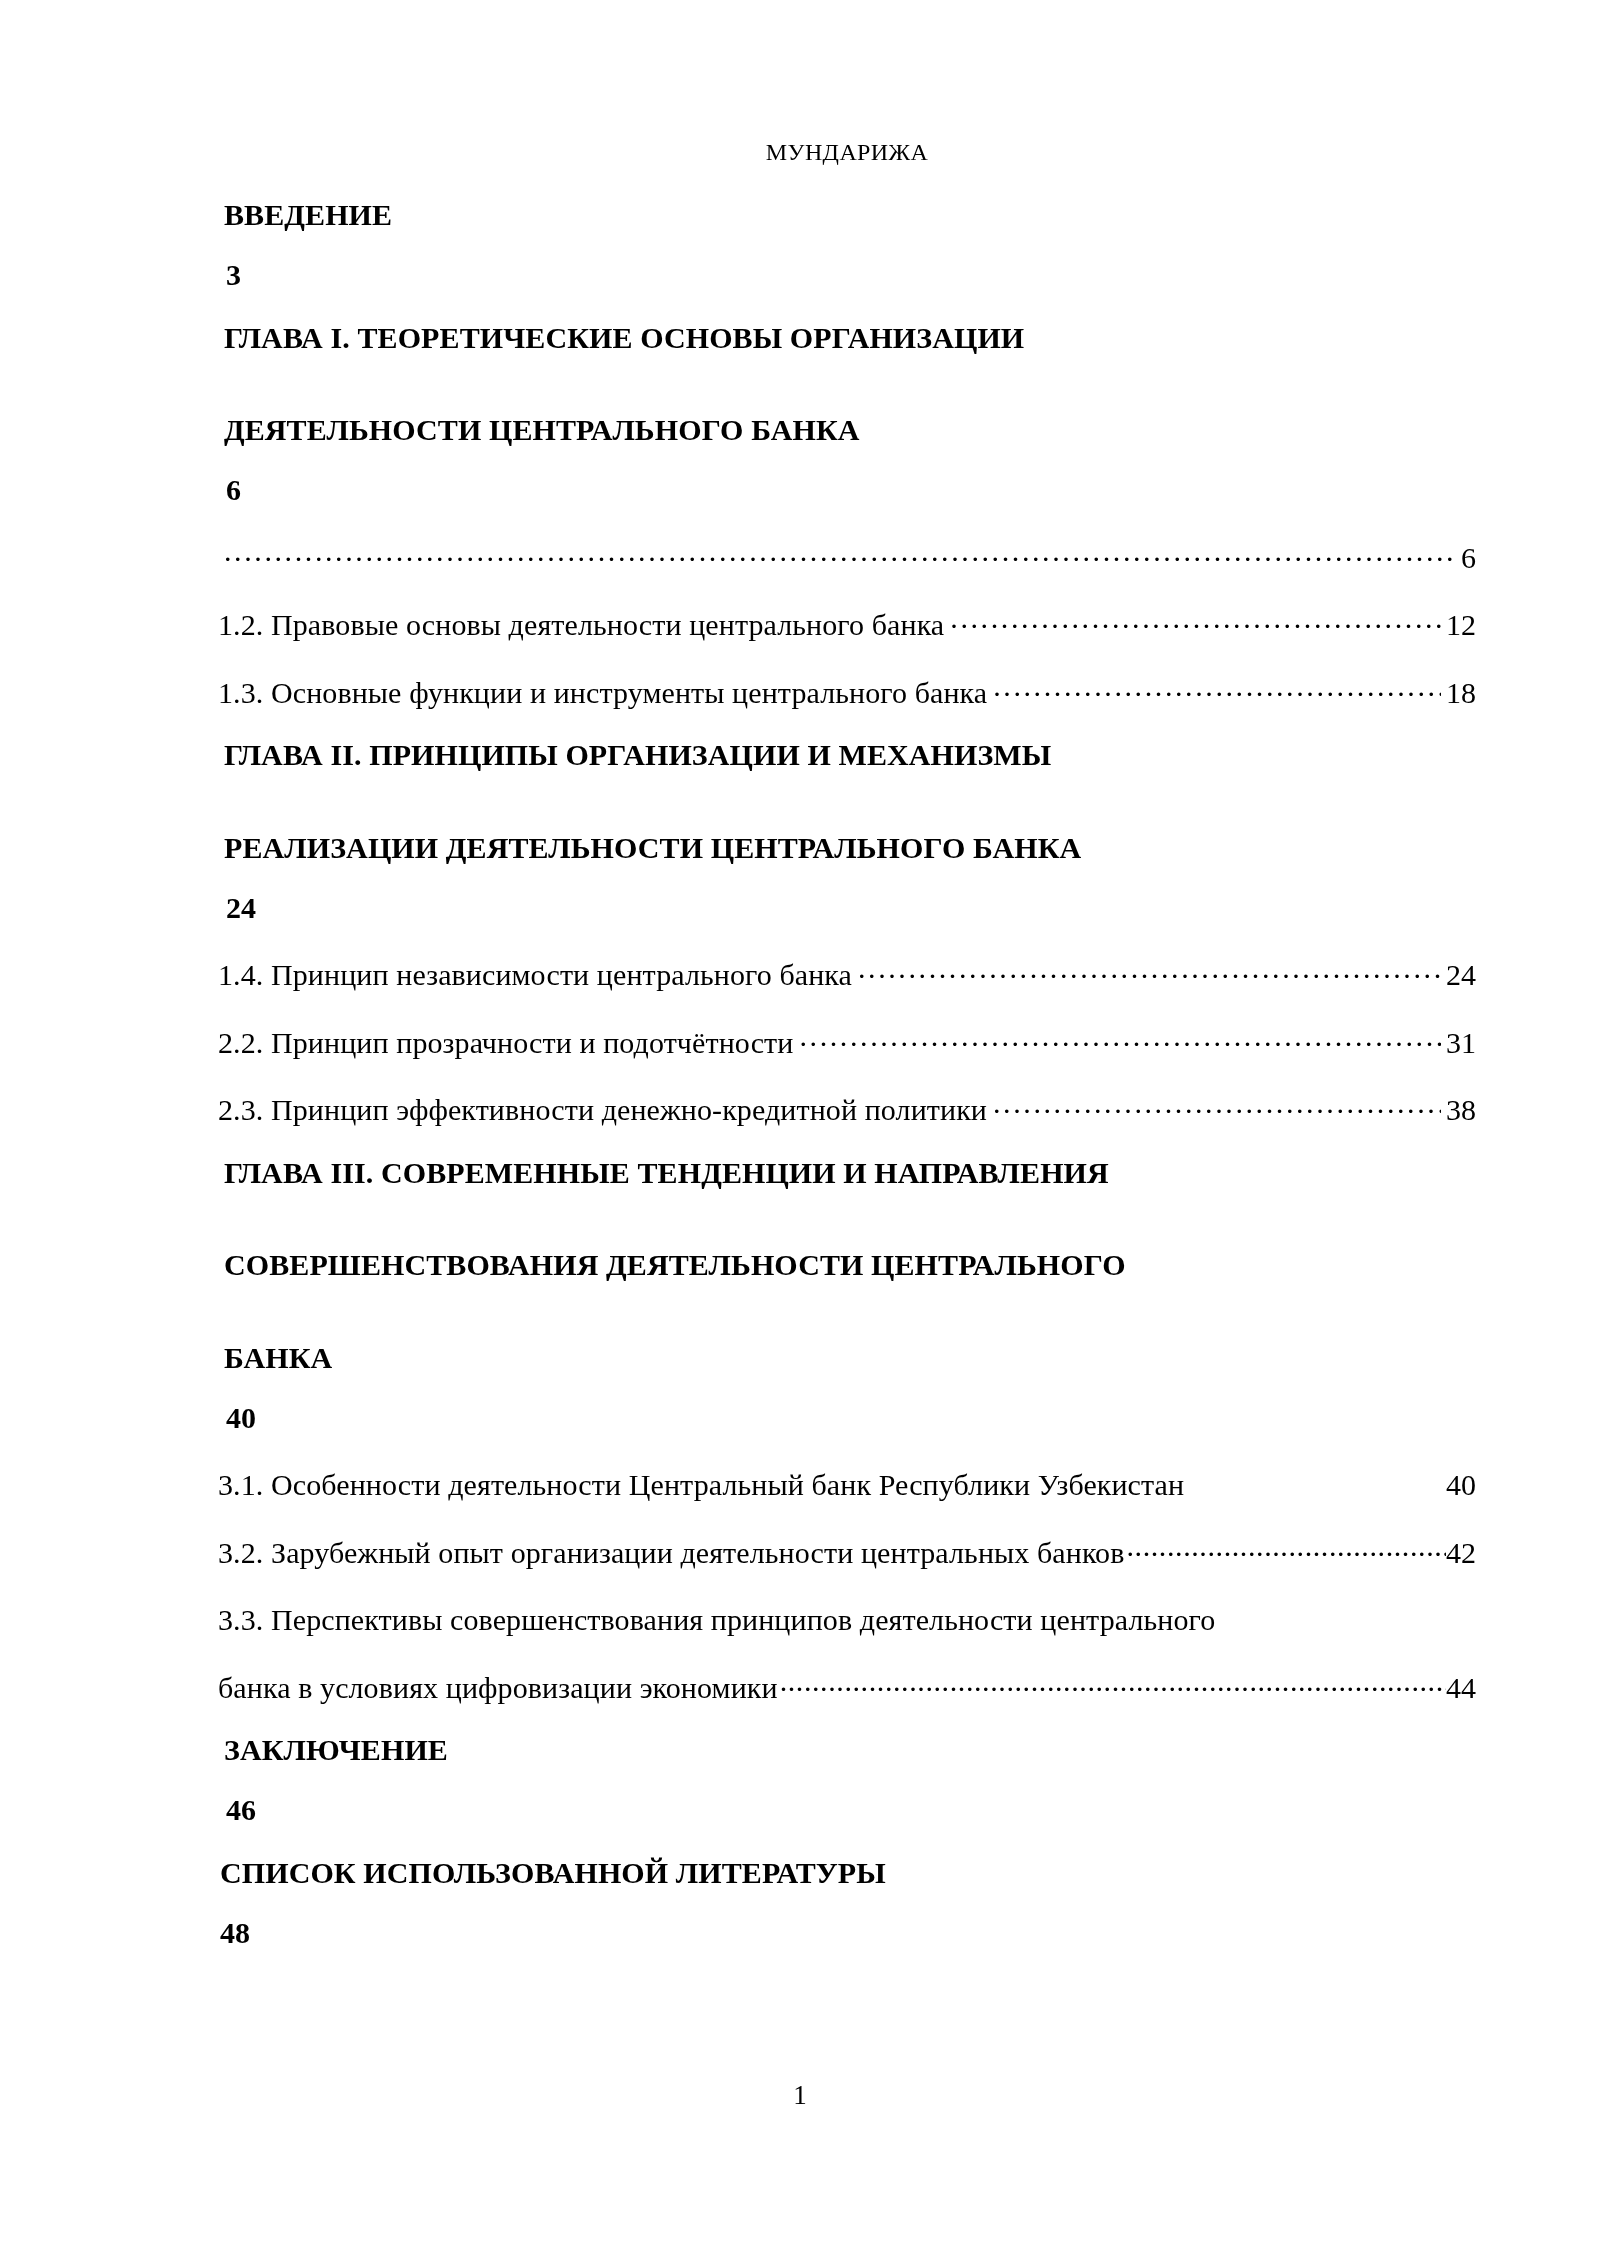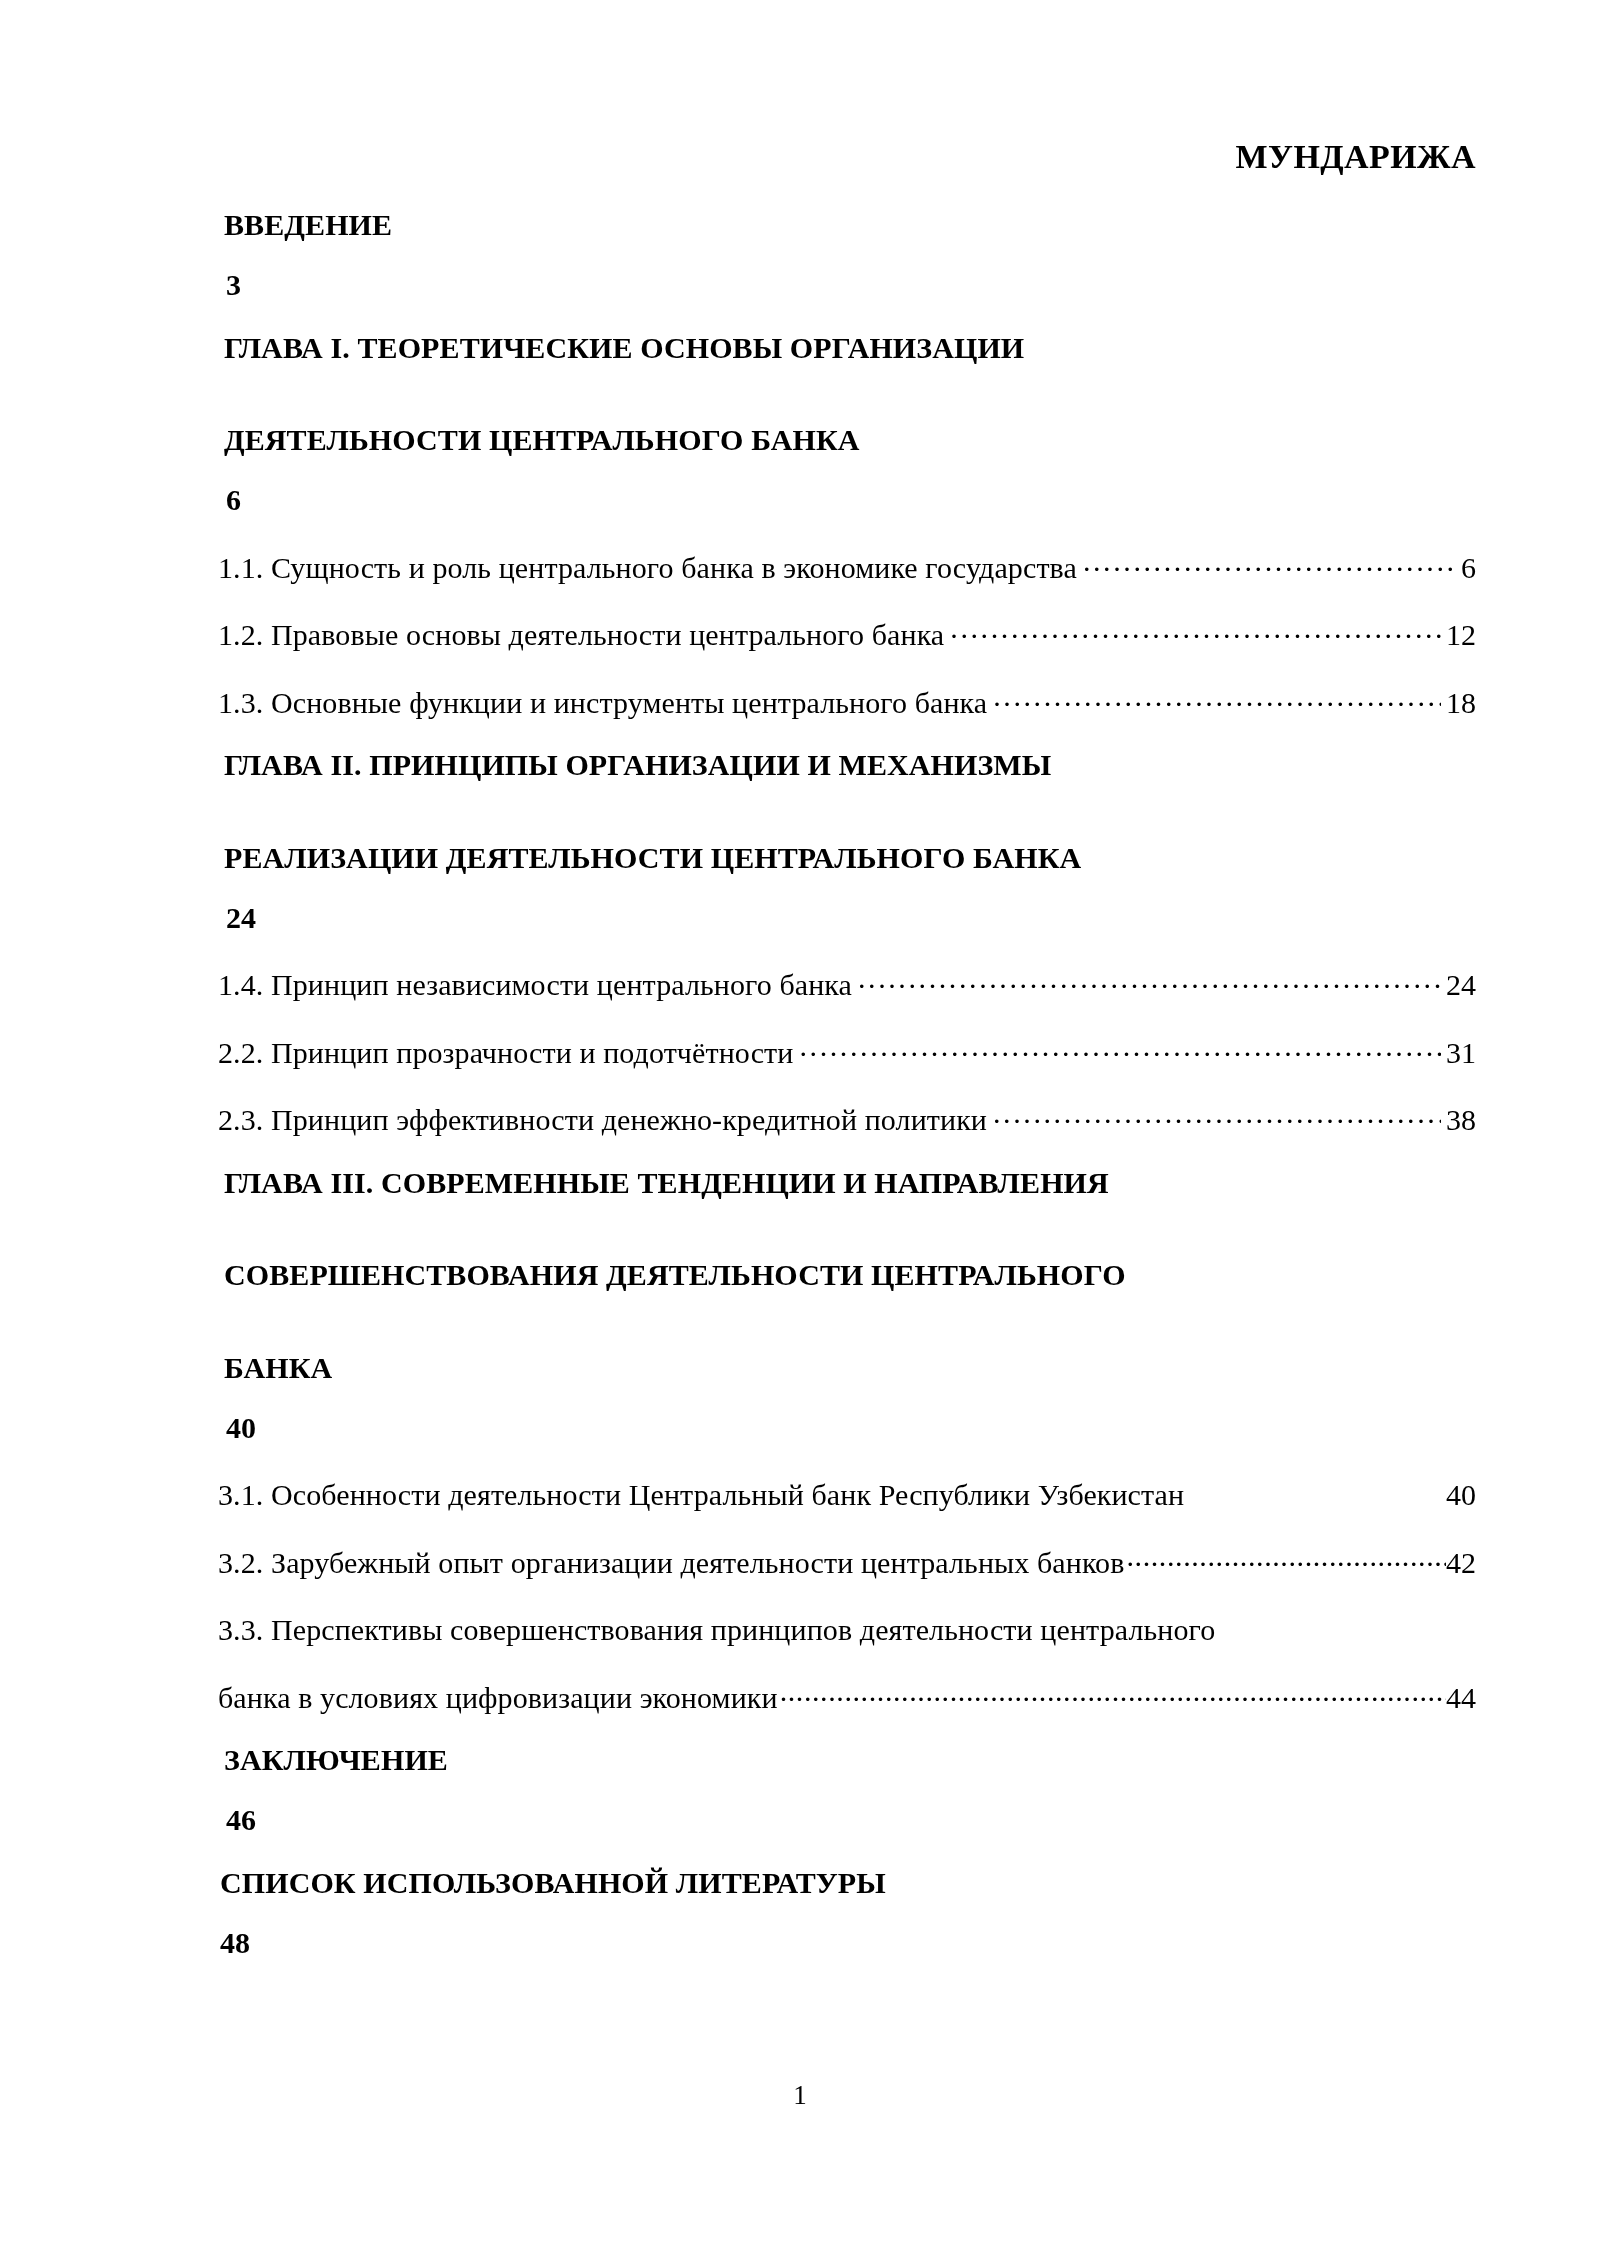--- a/index.html
+++ b/index.html
@@ -22,23 +22,23 @@
     box-sizing: border-box;
     padding: 0;
   }
   .content {
     position: absolute;
     left: 218px;
     top: 140px;
     width: 1258px;
   }
   .toc-title {
-    text-align: right;
-    font-weight: bold;
-    font-size: 34px;
+    text-align: center;
+    font-weight: normal;
+    font-size: 24px;
     letter-spacing: 0.4px;
     line-height: 1.0;
     margin: 0 0 36px 0;
   }
   
   .toc-line {
     display: flex;
     align-items: baseline;
     width: 100%;
     font-size: 30px;
@@ -122,21 +122,20 @@
           <span class="toc-label">ГЛАВА I. ТЕОРЕТИЧЕСКИЕ ОСНОВЫ ОРГАНИЗАЦИИ</span>
           <span class="leader none"></span>
           <span class="toc-page"></span>
         </div>
         <div class="toc-line bold">
           <span class="toc-label">ДЕЯТЕЛЬНОСТИ ЦЕНТРАЛЬНОГО БАНКА</span>
           <span class="leader"></span>
           <span class="toc-page">6</span>
         </div>
         <div class="toc-line">
-          <span class="toc-label">1.1. Сущность и роль центрального банка в экономике государства</span>
           <span class="leader"></span>
           <span class="toc-page">6</span>
         </div>
         <div class="toc-line">
           <span class="toc-label">1.2. Правовые основы деятельности центрального банка</span>
           <span class="leader"></span>
           <span class="toc-page">12</span>
         </div>
         <div class="toc-line">
           <span class="toc-label">1.3. Основные функции и инструменты центрального банка</span>

